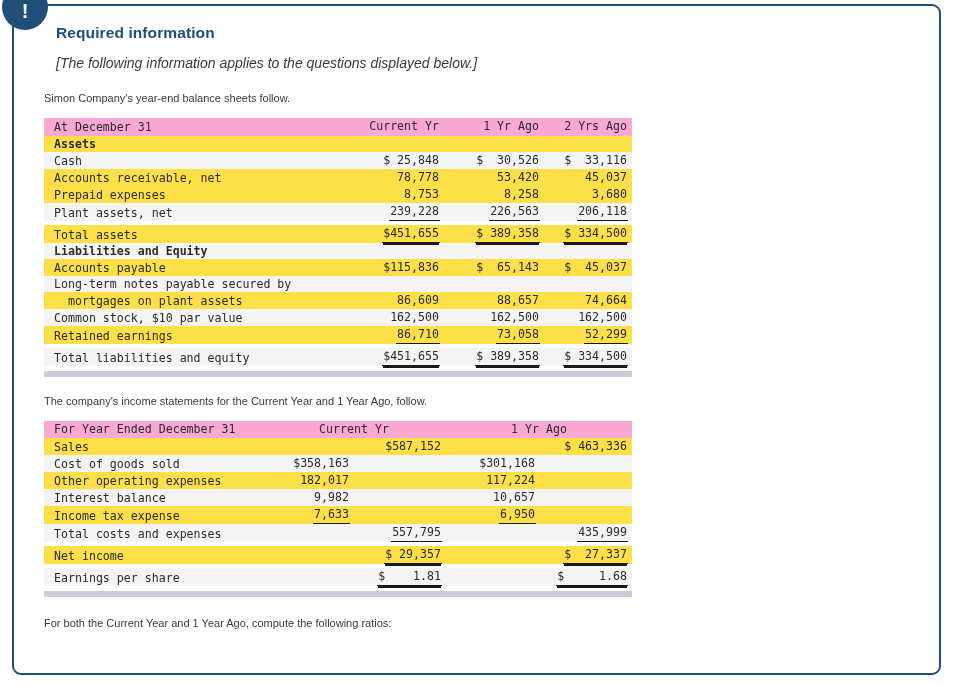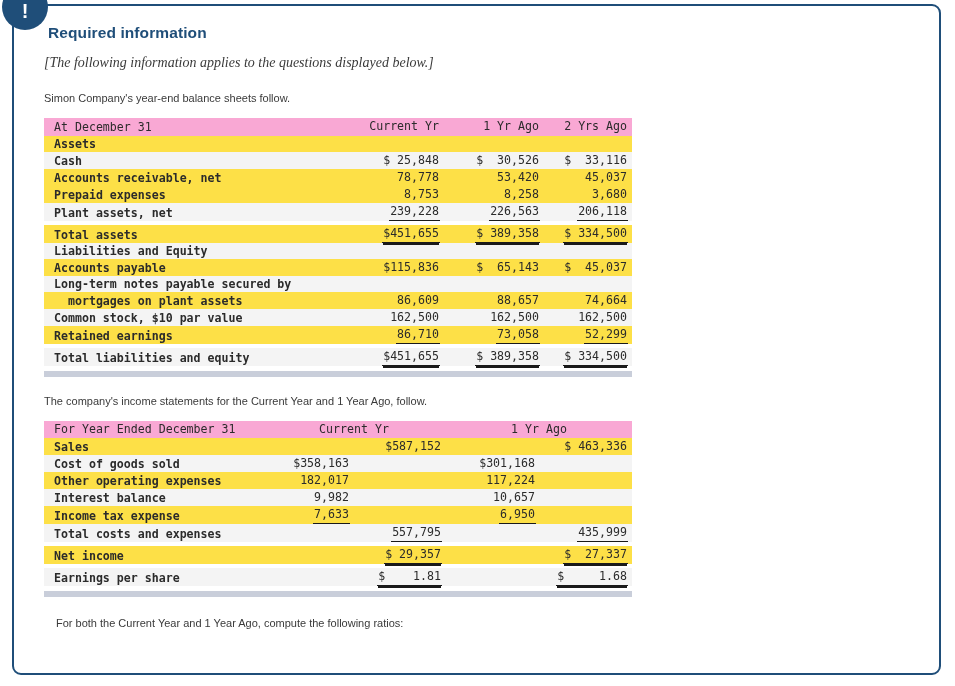--- a/index.html
+++ b/index.html
@@ -58,56 +58,55 @@
     left: 30px;
     top: 18px;
     width: 870px;
   }
 
   .req-head {
     color: #1f4e79;
     font-size: 15.5px;
     font-weight: bold;
     letter-spacing: .1px;
-    margin: 0 0 13px 4px;
+    margin: 0 0 13px 12px;
   }
   .italic-note {
     font-style: italic;
     font-size: 14px;
     color: #3a3a3a;
-    margin: 0 0 21px 0;
-    font-family: Liberation Serif, serif;
+    margin: 0 0 21px 12px;
   }
   .lead {
     font-size: 11px;
     color: #3a3a3a;
     margin: 0 0 14px 0;
   }
-  .lead.tail { margin: 20px 0 0 12px; }
+  .lead.tail { margin: 20px 0 0 0; }
   .lead.mid  { margin: 18px 0 14px 0; }
 
   
   .fin-wrap { width: 588px; }
 
   table.fin {
     border-collapse: collapse;
     width: 588px;
     font-family: "DejaVu Sans Mono", monospace;
     font-size: 11.6px;
     color: #2b2b2b;
     table-layout: fixed;
   }
   table.fin td {
     padding: 0;
     height: 16px;
     line-height: 16px;
     vertical-align: bottom;
     white-space: pre;
   }
-  .lbl { padding-left: 10px !important; text-align: left; font-weight: bold; }
+  .lbl { padding-left: 10px !important; text-align: left; }
   .num { text-align: right; padding-right: 4px !important; }
 
   
   tr.hdr   td { background: #f9a8d4; font-weight: normal; height: 17px; line-height: 17px; }
   tr.odd   td { background: #fde047; }
   tr.even  td { background: #f4f4f4; }
 
   tr.bold td { font-weight: bold; }
 
   

